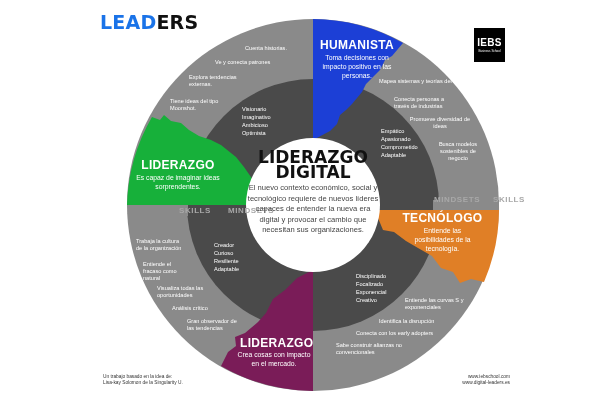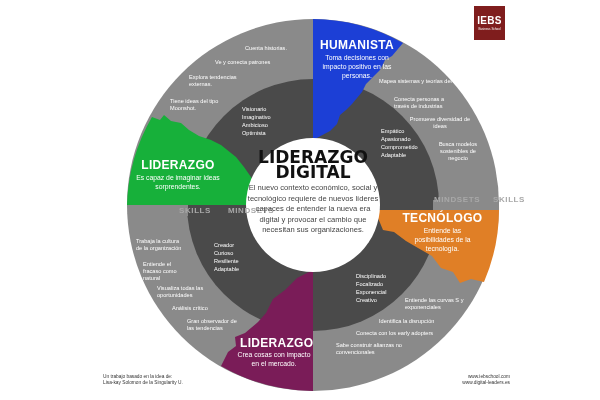--- a/index.html
+++ b/index.html
@@ -1,35 +1,36 @@
 <!DOCTYPE html>
 <html><head>
 <meta charset="utf-8">
 <style>
   html, body { margin:0; padding:0; }
   body { width:600px; height:400px; background:#ffffff; position:relative; overflow:hidden; font-family:"Liberation Sans", "DejaVu Sans", sans-serif; }
   .title { position:absolute; left:100px; top:13px; font-family:"DejaVu Sans", sans-serif; font-weight:900; font-size:19px; line-height:19px; letter-spacing:0.2px; color:#111; }
   .title .blue { color:#1a73e8; }
-  .logo { position:absolute; left:474px; top:6px; width:31px; height:34px; background:#7f1d1d; color:#fff; text-align:center; }
+  .logo { position:absolute; left:474px; top:28px; width:31px; height:34px; background:#000000; color:#fff; text-align:center; }
   .logo .l1 { font-size:10px; font-weight:bold; margin-top:9px; letter-spacing:0.3px; }
   .logo .l2 { font-size:3px; margin-top:1px; }
   svg.wheel { position:absolute; left:0; top:0; }
   .t { position:absolute; color:#fff; font-size:5.6px; line-height:7.2px; white-space:nowrap; }
   .t.c { text-align:center; }
   .role-title { position:absolute; color:#fff; font-weight:bold; font-size:12px; letter-spacing:0.3px; white-space:nowrap; text-align:center; }
   .role-desc { position:absolute; color:#fff; font-size:6.8px; line-height:9px; text-align:center; white-space:nowrap; }
   .ring-label { position:absolute; font-weight:bold; font-size:8px; letter-spacing:0.6px; color:#a8a8a8;padding-left:38px; }
   .center-title { position:absolute; left:247px; top:150px; width:132px; text-align:center; font-family:"DejaVu Sans", sans-serif; font-weight:900; font-size:17px; line-height:15px; color:#111; }
   .center-desc { position:absolute; left:247px; top:183px; width:132px; text-align:center; font-size:7.6px; line-height:10.6px; color:#444; }
   .footer { position:absolute; font-size:4.8px; line-height:6.4px; color:#333; }
 </style>
 </head>
 <body>
 
 <div class="title">
+  <div><span class="blue">LEAD</span><span>ERS</span></div>
 </div>
 <div class="logo">
   <div class="l1">IEBS</div>
   <div class="l2">Business School</div>
 </div>
 
 <svg class="wheel" width="600" height="400" viewBox="0 0 600 400">
 
   <circle cx="313" cy="205" r="186" fill="#8a8a8a"></circle>
 

